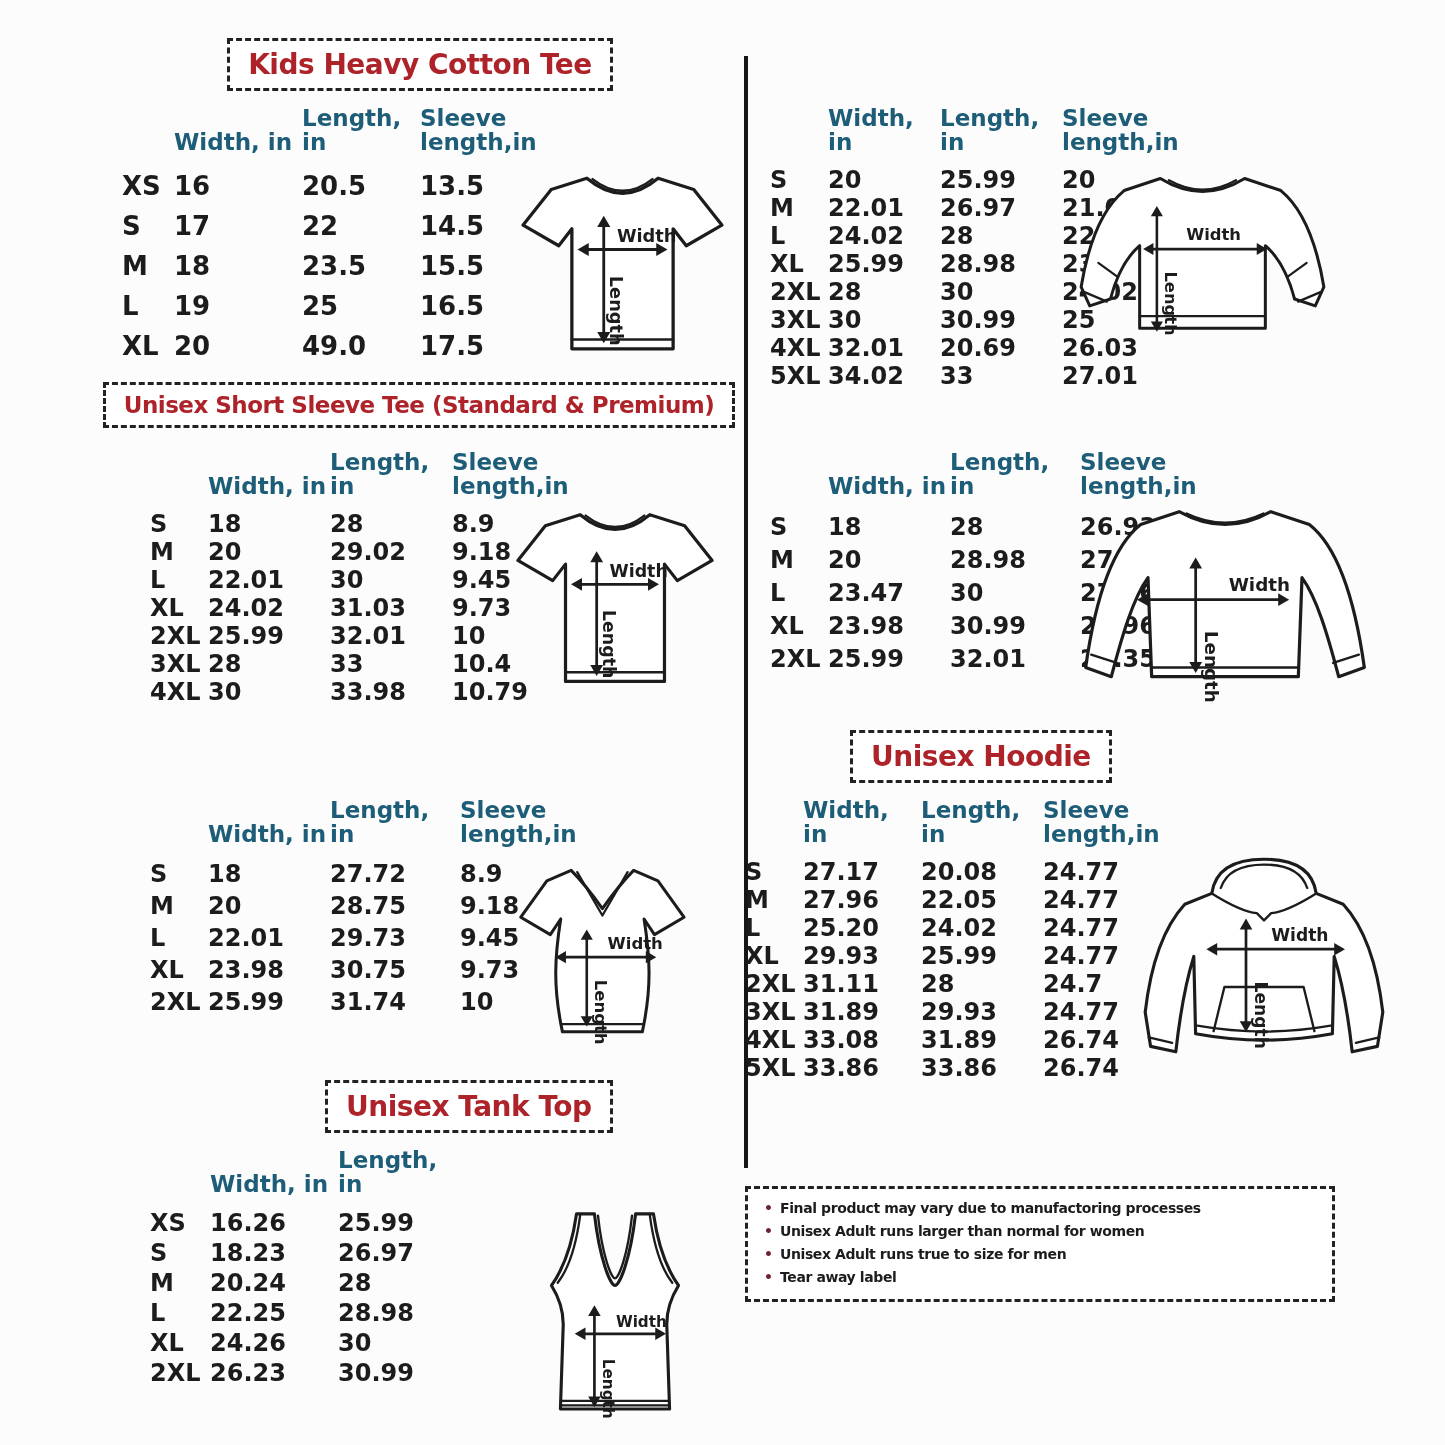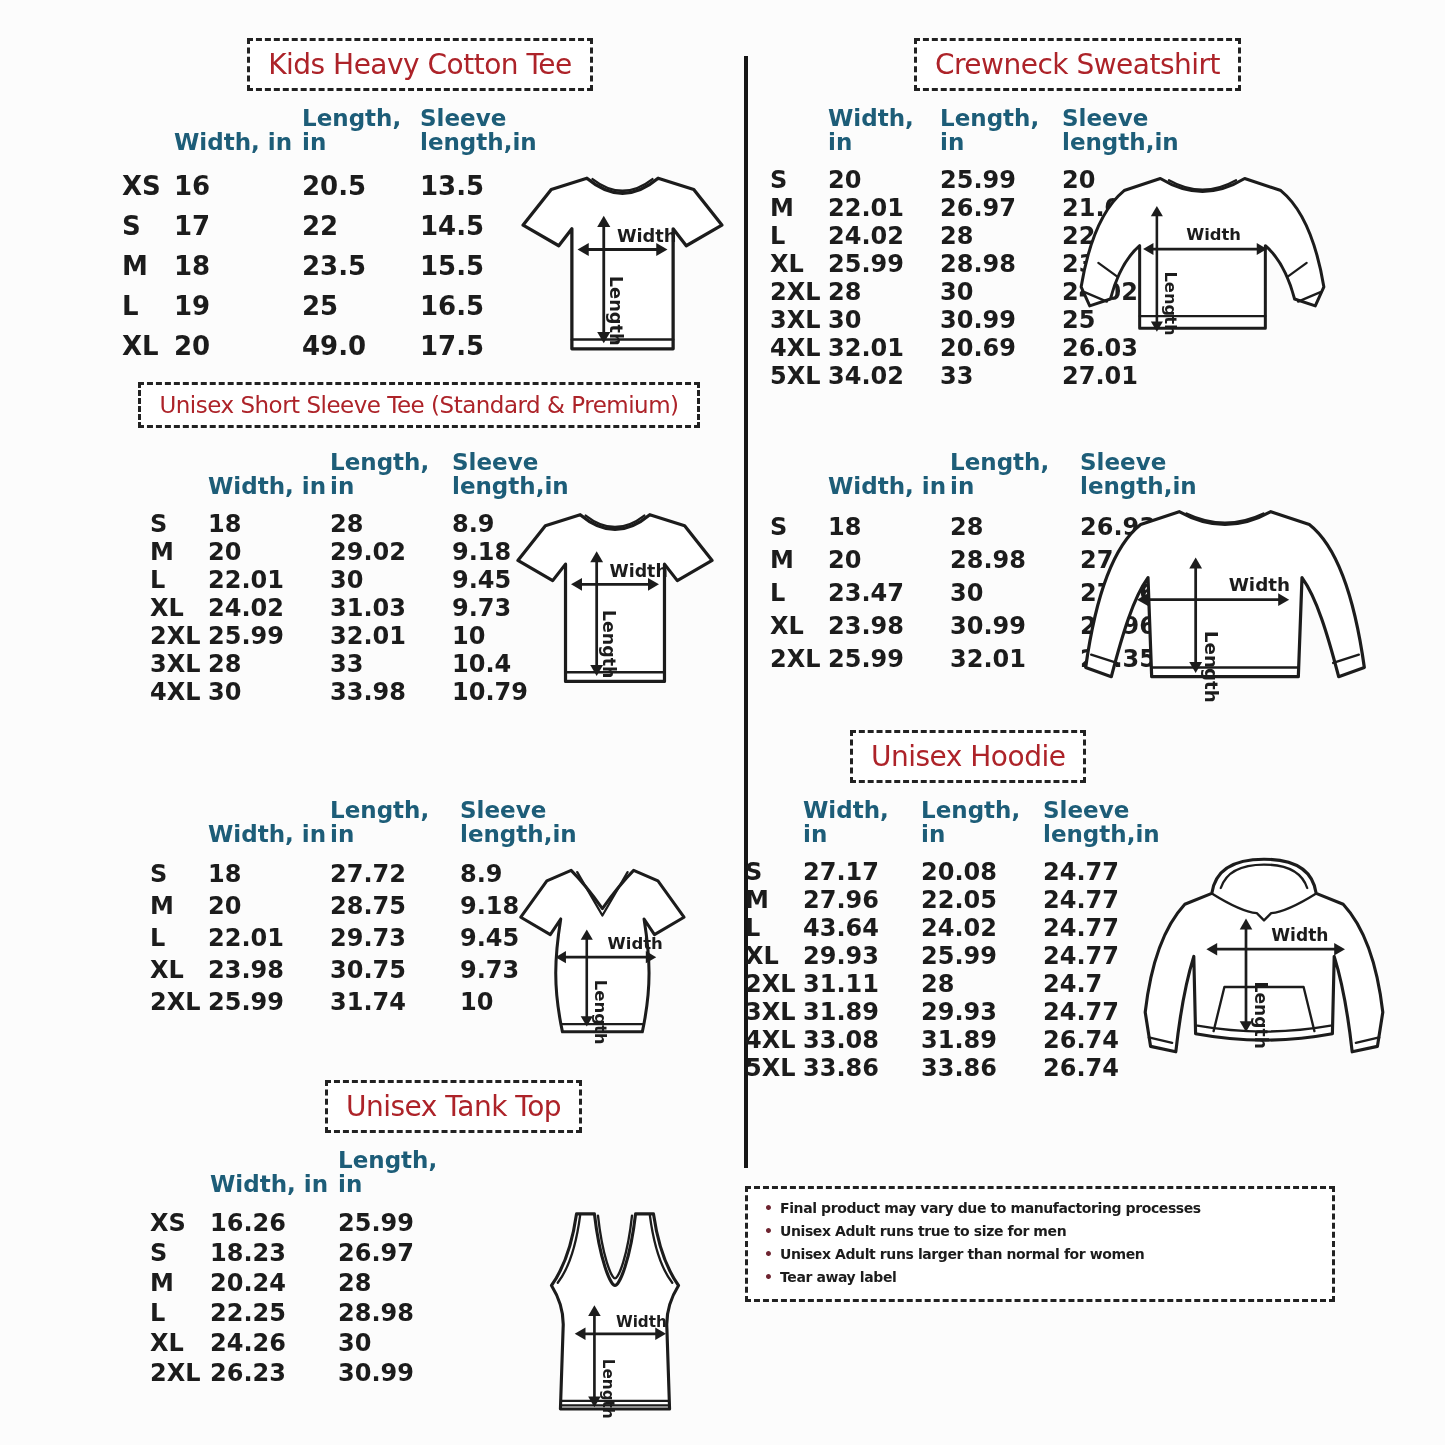--- a/index.html
+++ b/index.html
@@ -10,21 +10,21 @@
     --bullet-maroon:#6e2430;
   }
   *{box-sizing:border-box;margin:0;padding:0;}
   body{background:#ffffff;font-family:"DejaVu Sans",sans-serif;}
   .canvas{position:relative;width:1445px;height:1445px;background:#fcfcfc;overflow:hidden;}
   .divider{position:absolute;left:744px;top:56px;width:4px;height:1112px;background:#161616;}
   .panel{position:absolute;}
   .title-box{
     border:3px dashed #222;
     color:var(--title-red);
-    font-weight:400;
+    font-weight:700;
     font-size:28px;
     letter-spacing:-0.5px;
     padding:7px 18px;
     width:max-content;
     margin:0 auto;
     background:#fff;
     white-space:nowrap;
   }
   .title-sm{font-size:23px;}
   .size-table{position:absolute;border-collapse:collapse;table-layout:fixed;}
@@ -140,21 +140,20 @@
         <line class="dim" x1="78" y1="92" x2="162" y2="92"></line>
         <polygon class="ah" points="84,85 72,92 84,99"></polygon>
         <polygon class="ah" points="156,85 168,92 156,99"></polygon>
       </g>
       <text class="dimlabel" font-size="19" x="114" y="84">Width</text>
       <text class="dimlabel" font-size="19" x="107" y="120" transform="rotate(90 107 120)">Length</text>
     </svg>
   </section>
 
   <section class="panel" style="left:755px;top:38px;width:645px;height:345px">
-    <div class="title-box"><span>Crewneck Sweatshirt</span></div>
     <table class="size-table rows-25" style="left:15px;top:58px">
       <colgroup>
           <col style="width:58px">
           <col style="width:112px">
           <col style="width:122px">
           <col style="width:104px">
         </colgroup>
       <thead>
           <tr>
         <th></th>
@@ -491,21 +490,21 @@
           <td>24.77</td>
         </tr>
           <tr>
           <td>M</td>
           <td>27.96</td>
           <td>22.05</td>
           <td>24.77</td>
         </tr>
           <tr>
           <td>L</td>
-          <td>43.64</td>
+          <td>25.20</td>
           <td>24.02</td>
           <td>24.77</td>
         </tr>
           <tr>
           <td>XL</td>
           <td>29.93</td>
           <td>25.99</td>
           <td>24.77</td>
         </tr>
           <tr>
@@ -625,19 +624,19 @@
       </g>
       <text class="dimlabel" font-size="17" x="96" y="138">Width</text>
       <text class="dimlabel" font-size="17" x="82" y="174" transform="rotate(90 82 174)">Length</text>
     </svg>
   </section>
 
   <div class="notes-box">
     <ul>
 
     <li><span>Final product may vary due to manufactoring processes</span></li>
+        <li><span>Unisex Adult runs larger than normal for women</span></li>
         <li><span>Unisex Adult runs true to size for men</span></li>
-        <li><span>Unisex Adult runs larger than normal for women</span></li>
         <li><span>Tear away label</span></li>
       </ul>
   </div>
 
 </div>
 
 </body></html>

